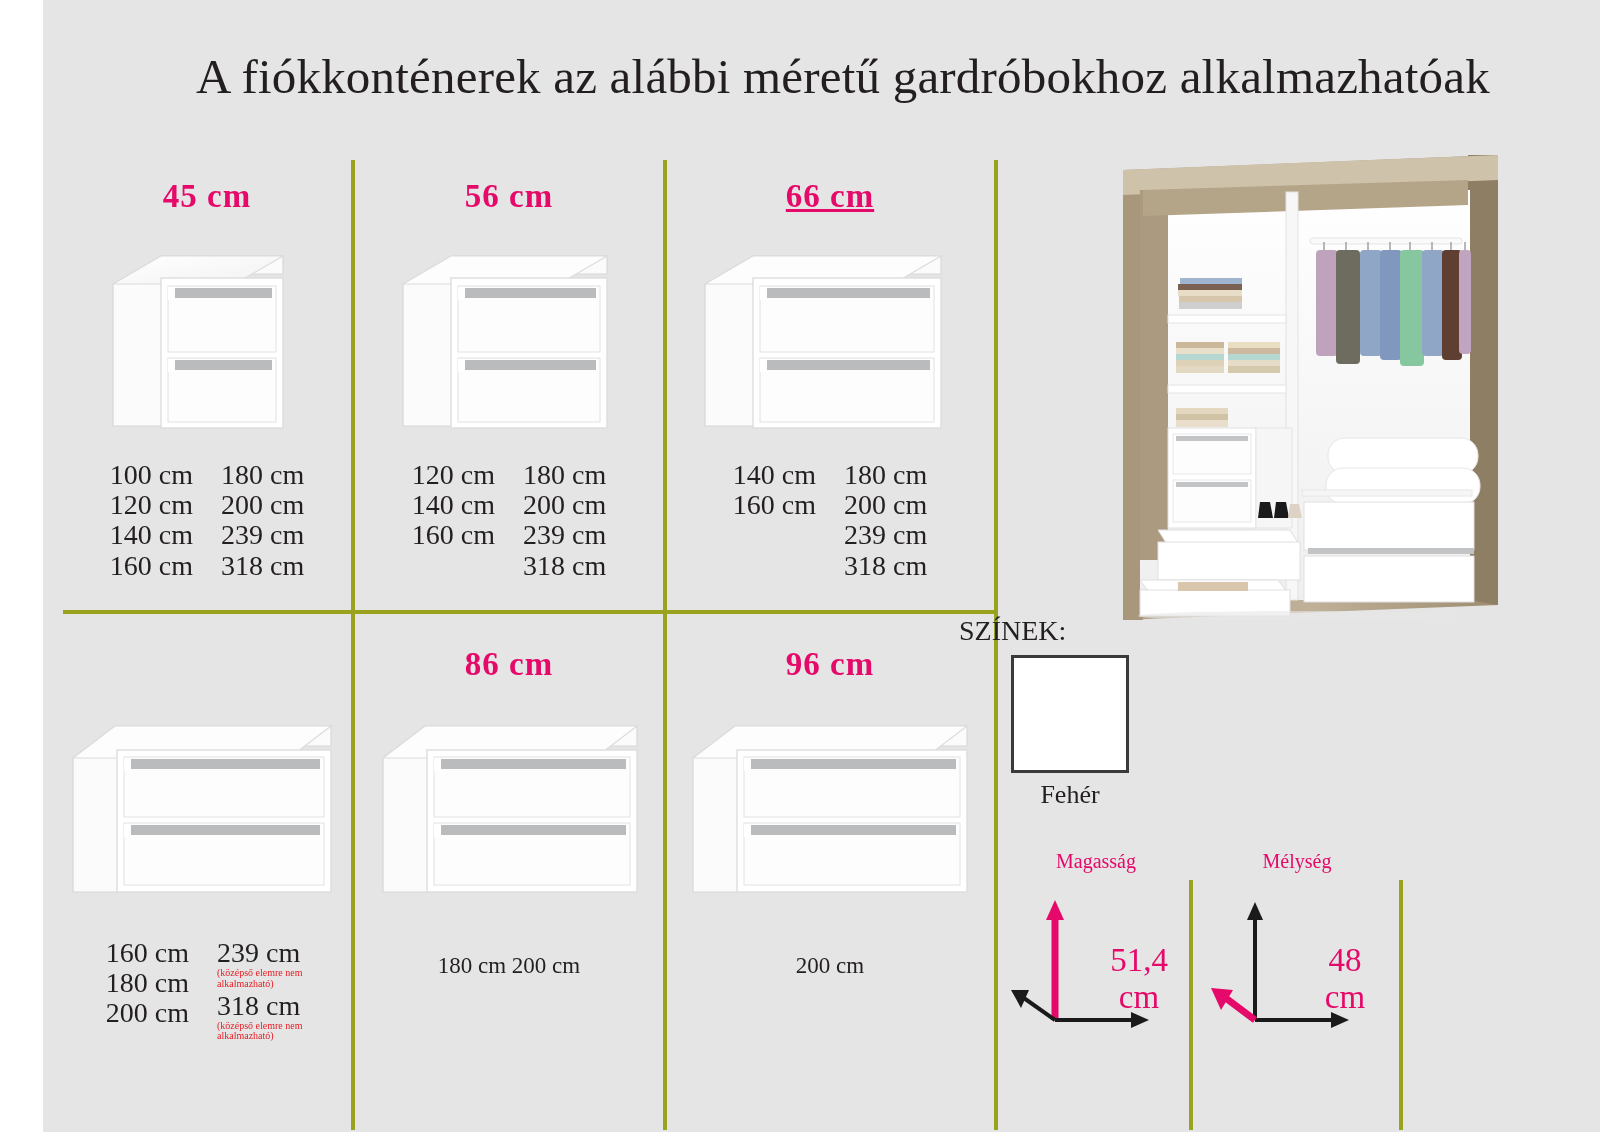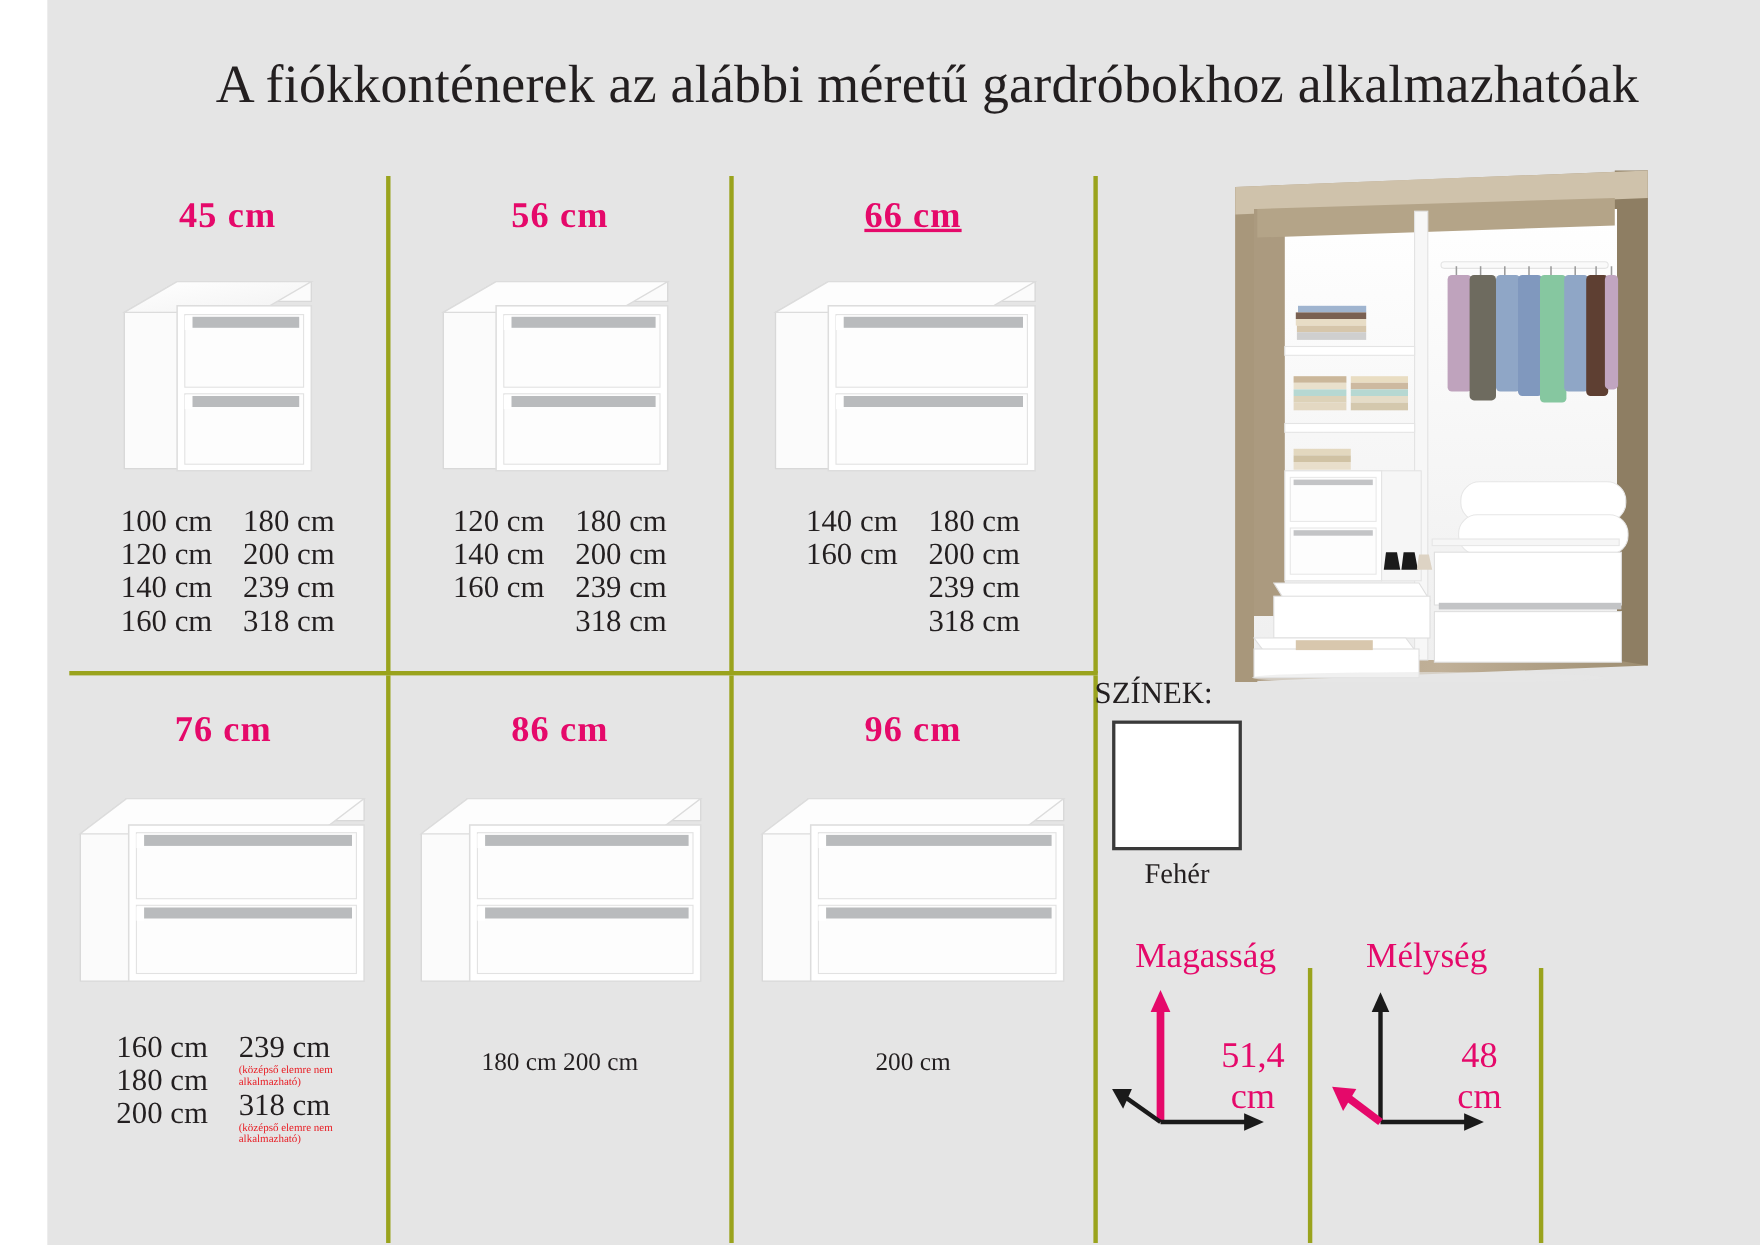--- a/index.html
+++ b/index.html
@@ -52,21 +52,21 @@
   
   .wardrobe { position: absolute; }
 
   
   .colors-label { position:absolute; font-size:28px; color:#231f20; }
   .swatch { position:absolute; background:#ffffff; border:3px solid #3a3a3a; }
   .swatch-name { position:absolute; font-size:26px; color:#231f20; text-align:center; }
 
   
   .axis-title { position:absolute; width:100%; text-align:center;
-                color:#e5096a; font-size:32px; }
+                color:#e5096a; font-size:20px; }
   .axis-val { position:absolute; color:#e5096a; font-size:33px; text-align:center; line-height:1.12;}
   .axis-svg { position:absolute; }
 </style>
 </head>
 <body>
 
 <div id="page">
 
   <div class="title">A fiókkonténerek az alábbi méretű gardróbokhoz alkalmazhatóak</div>
 
@@ -170,21 +170,20 @@
       <div class="col right">
         <div>180 cm</div>
         <div>200 cm</div>
         <div>239 cm</div>
         <div>318 cm</div>
       </div>
     </div>
   </div>
 
   <div class="cell" style="left:12px; top:638px; width:296px; height:490px;">
-    <div class="size-head" style="top:8px;">76 cm</div>
     <div class="cab" style="left:10px; top:78px;">
       <svg width="275" height="185" viewBox="0 0 275 185">
         <polygon points="8,42 50,10 266,10 266,30 58,30 58,176 8,176" fill="#fbfbfb" stroke="#d8d8d8" stroke-width="1.2"></polygon>
         <polygon points="8,42 50,10 266,10 224,42" fill="#fdfdfd" stroke="#dcdcdc" stroke-width="1.2"></polygon>
         <rect x="52" y="34" width="214" height="142" fill="#ffffff" stroke="#dddddd" stroke-width="1.4"></rect>
         <rect x="59" y="41" width="200" height="60" fill="#fdfdfd" stroke="#e2e2e2" stroke-width="1"></rect>
         <rect x="64" y="43" width="191" height="10" fill="#b9bbbd"></rect>
         <rect x="59" y="42" width="7" height="13" fill="#ffffff"></rect>
         <rect x="59" y="107" width="200" height="62" fill="#fdfdfd" stroke="#e2e2e2" stroke-width="1"></rect>
         <rect x="64" y="109" width="191" height="10" fill="#b9bbbd"></rect>
@@ -354,21 +353,21 @@
 
       <rect x="274" y="340" width="170" height="6" fill="#f6f6f6" stroke="#e6e6e6"></rect>
       <rect x="276" y="352" width="170" height="48" fill="#ffffff" stroke="#dfdfdf"></rect>
       <rect x="280" y="398" width="166" height="6" fill="#c3c4c6"></rect>
       <rect x="276" y="406" width="170" height="46" fill="#ffffff" stroke="#dfdfdf"></rect>
 
       <ellipse cx="270" cy="466" rx="160" ry="5" fill="#e6e6e6" opacity=".6"></ellipse>
     </svg>
   </div>
 
-  <div class="colors-label" style="left:952px; top:615px;">SZÍNEK:</div>
+  <div class="colors-label" style="left:916px; top:615px;">SZÍNEK:</div>
   <div class="swatch" style="left:968px; top:655px; width:118px; height:118px;"></div>
   <div class="swatch-name" style="left:968px; top:780px; width:118px;">Fehér</div>
 
   <div class="cell" style="left:960px; top:850px; width:186px; height:230px;">
     <div class="axis-title" style="top:0;">Magasság</div>
     <div class="axis-svg" style="left:6px; top:42px;">
       <svg width="150" height="140" viewBox="0 0 150 140">
 
         <line x1="46" y1="128" x2="46" y2="22" stroke="#e5096a" stroke-width="7"></line>
         <polygon points="46,8 37,28 55,28" fill="#e5096a"></polygon>

